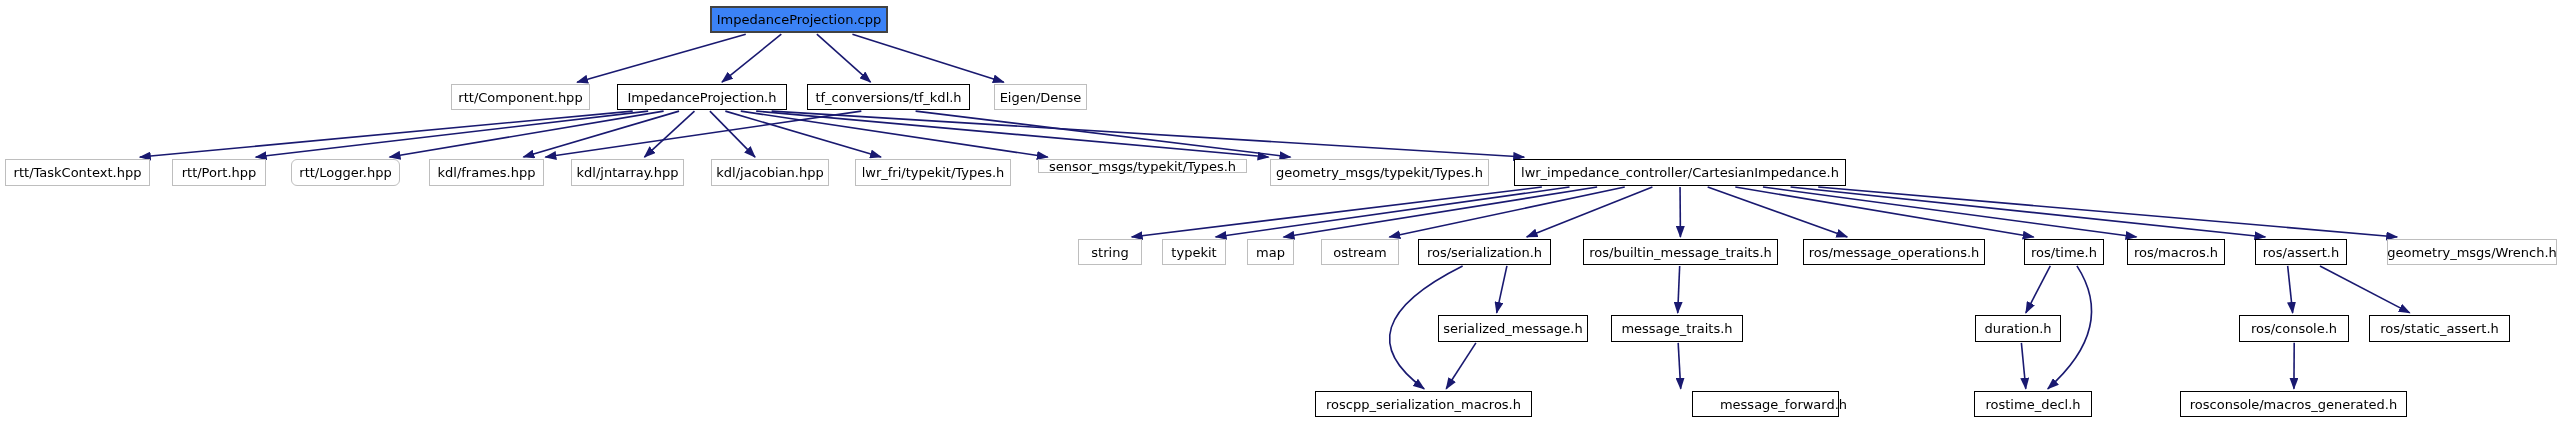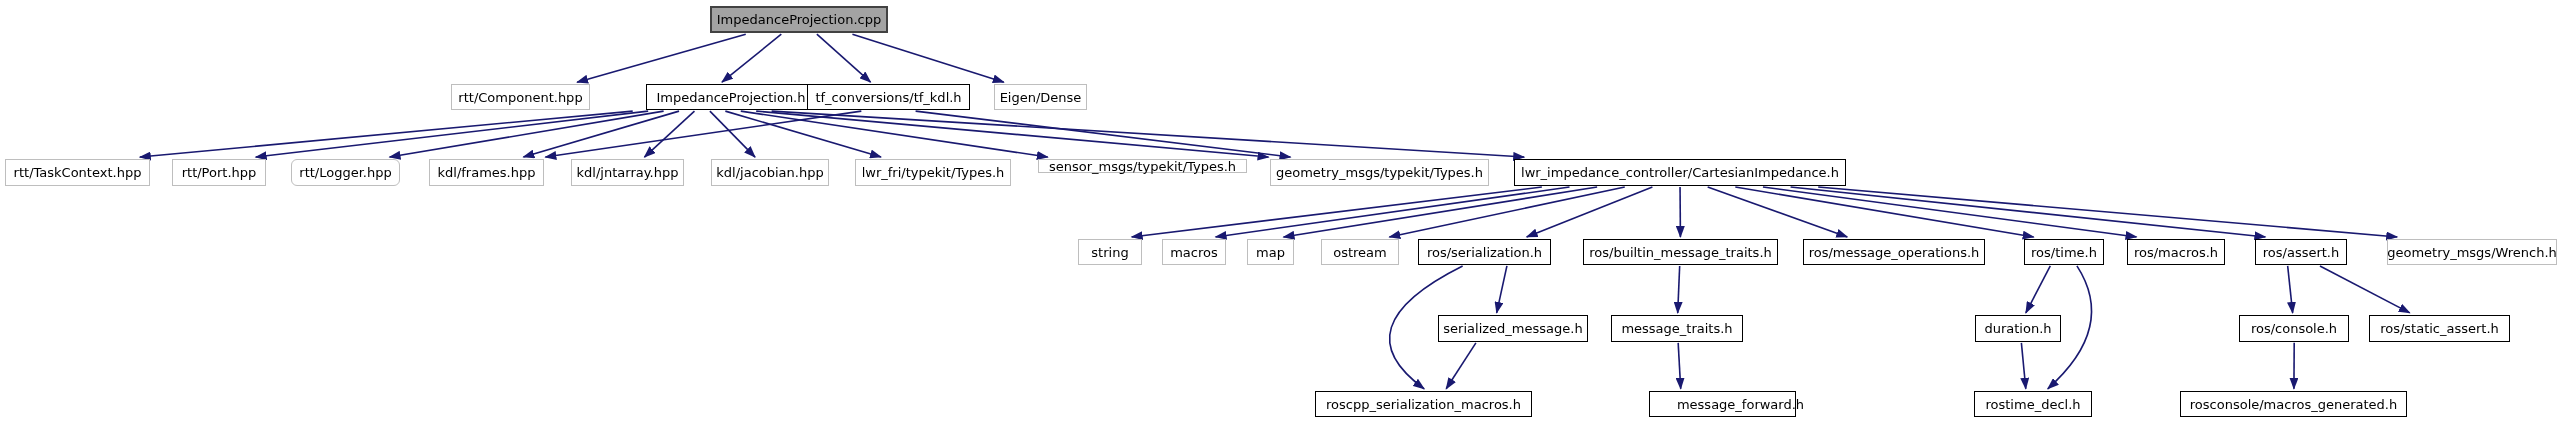--- a/index.html
+++ b/index.html
@@ -4,21 +4,21 @@
 <style>
   html,body{margin:0;padding:0;background:#ffffff;}
   #canvas{position:relative;width:2576px;height:427px;background:#ffffff;overflow:hidden;
           font-family:"DejaVu Sans","Liberation Sans",sans-serif;}
   #edges{position:absolute;left:0;top:0;width:2576px;height:427px;}
   .node{position:absolute;display:flex;align-items:center;justify-content:center;
         box-sizing:border-box;background:#ffffff;color:#000000;font-size:13px;
         white-space:nowrap;line-height:1;}
   .node.documented{border:1.5px solid #000000;}
   .node.external{border:1px solid #bebebe;}
-  .node.current{border:2px solid #424242;background:#a3a3a3;}
+  .node.current{border:2px solid #424242;background:#3b82f6;}
 </style>
 </head>
 <body>
 
 <div id="canvas">
   <svg id="edges" width="2576" height="427" viewBox="0 0 2579 427" xmlns="http://www.w3.org/2000/svg">
     <defs>
       <marker id="arrow" markerUnits="userSpaceOnUse" markerWidth="13" markerHeight="9" refX="11" refY="4.5" orient="auto">
         <polygon points="0 0, 12 4.5, 0 9" fill="#191970"></polygon>
       </marker>
@@ -60,48 +60,48 @@
         <path d="M 2079.3333333333335 266 Q 2119.3333333333335 327.5 2050.135416666667 389" fill="none" stroke="#191970" stroke-width="1.6" marker-end="url(#arrow)"></path>
         <path d="M 2023.75 343 L 2028.1354166666667 389" fill="none" stroke="#191970" stroke-width="1.6" marker-end="url(#arrow)"></path>
         <path d="M 2290.3333333333335 266 L 2295.3333333333335 313" fill="none" stroke="#191970" stroke-width="1.6" marker-end="url(#arrow)"></path>
         <path d="M 2322.6666666666665 266 L 2412.5416666666665 313" fill="none" stroke="#191970" stroke-width="1.6" marker-end="url(#arrow)"></path>
         <path d="M 2296.875 343 L 2296.59375 389" fill="none" stroke="#191970" stroke-width="1.6" marker-end="url(#arrow)"></path>
       </g>
   </svg>
   <div id="nodes">
       <div class="node current" style="left: 710px; top: 6px; width: 178px; height: 27px;">ImpedanceProjection.cpp</div>
       <div class="node external" style="left: 451px; top: 84px; width: 139px; height: 26px;">rtt/Component.hpp</div>
-      <div class="node documented" style="left: 646px; top: 84px; width: 170px; height: 26px;">ImpedanceProjection.h</div>
+      <div class="node documented" style="left: 617px; top: 84px; width: 170px; height: 26px;">ImpedanceProjection.h</div>
       <div class="node documented" style="left: 807px; top: 84px; width: 163px; height: 26px;">tf_conversions/tf_kdl.h</div>
       <div class="node external" style="left: 994px; top: 84px; width: 93px; height: 26px;">Eigen/Dense</div>
       <div class="node external" style="left: 5px; top: 159px; width: 145px; height: 27px;">rtt/TaskContext.hpp</div>
       <div class="node external" style="left: 172px; top: 159px; width: 94px; height: 27px;">rtt/Port.hpp</div>
       <div class="node external" style="left: 291px; top: 159px; width: 109px; height: 27px; border-radius: 6px;">rtt/Logger.hpp</div>
       <div class="node external" style="left: 429px; top: 159px; width: 115px; height: 27px;">kdl/frames.hpp</div>
       <div class="node external" style="left: 571px; top: 159px; width: 113px; height: 27px;">kdl/jntarray.hpp</div>
       <div class="node external" style="left: 711px; top: 159px; width: 118px; height: 27px;">kdl/jacobian.hpp</div>
       <div class="node external" style="left: 855px; top: 159px; width: 156px; height: 27px;">lwr_fri/typekit/Types.h</div>
       <div class="node external" style="left: 1038px; top: 159px; width: 209px; height: 14px;">sensor_msgs/typekit/Types.h</div>
       <div class="node external" style="left: 1270px; top: 159px; width: 219px; height: 27px;">geometry_msgs/typekit/Types.h</div>
       <div class="node documented" style="left: 1514px; top: 159px; width: 332px; height: 27px;">lwr_impedance_controller/CartesianImpedance.h</div>
       <div class="node external" style="left: 1078px; top: 239px; width: 64px; height: 26px;">string</div>
-      <div class="node external" style="left: 1162px; top: 239px; width: 64px; height: 26px;">macros</div>
+      <div class="node external" style="left: 1162px; top: 239px; width: 64px; height: 26px;">typekit</div>
       <div class="node external" style="left: 1247px; top: 239px; width: 47px; height: 26px;">map</div>
       <div class="node external" style="left: 1321px; top: 239px; width: 78px; height: 26px;">ostream</div>
       <div class="node documented" style="left: 1418px; top: 239px; width: 133px; height: 26px;">ros/serialization.h</div>
       <div class="node documented" style="left: 1583px; top: 239px; width: 195px; height: 26px;">ros/builtin_message_traits.h</div>
       <div class="node documented" style="left: 1803px; top: 239px; width: 182px; height: 26px;">ros/message_operations.h</div>
       <div class="node documented" style="left: 2024px; top: 239px; width: 80px; height: 26px;">ros/time.h</div>
       <div class="node documented" style="left: 2127px; top: 239px; width: 98px; height: 26px;">ros/macros.h</div>
       <div class="node documented" style="left: 2255px; top: 239px; width: 92px; height: 26px;">ros/assert.h</div>
       <div class="node external" style="left: 2387px; top: 239px; width: 170px; height: 26px;">geometry_msgs/Wrench.h</div>
       <div class="node documented" style="left: 1418px; top: 315px; width: 150px; height: 27px; margin-left: 20px;">serialized_message.h</div>
       <div class="node documented" style="left: 1611px; top: 315px; width: 132px; height: 27px;">message_traits.h</div>
       <div class="node documented" style="left: 1975px; top: 315px; width: 86px; height: 27px;">duration.h</div>
       <div class="node documented" style="left: 2239px; top: 315px; width: 110px; height: 27px;">ros/console.h</div>
       <div class="node documented" style="left: 2369px; top: 315px; width: 141px; height: 27px;">ros/static_assert.h</div>
       <div class="node documented" style="left: 1315px; top: 391px; width: 217px; height: 26px;">roscpp_serialization_macros.h</div>
-      <div class="node documented" style="left: 1649px; top: 391px; width: 147px; height: 26px; padding-left: 36px;">message_forward.h</div>
+      <div class="node documented" style="left: 1692px; top: 391px; width: 147px; height: 26px; padding-left: 36px;">message_forward.h</div>
       <div class="node documented" style="left: 1974px; top: 391px; width: 118px; height: 26px;">rostime_decl.h</div>
       <div class="node documented" style="left: 2180px; top: 391px; width: 227px; height: 26px;">rosconsole/macros_generated.h</div>
     </div>
 </div>
 
 
 </body></html>

